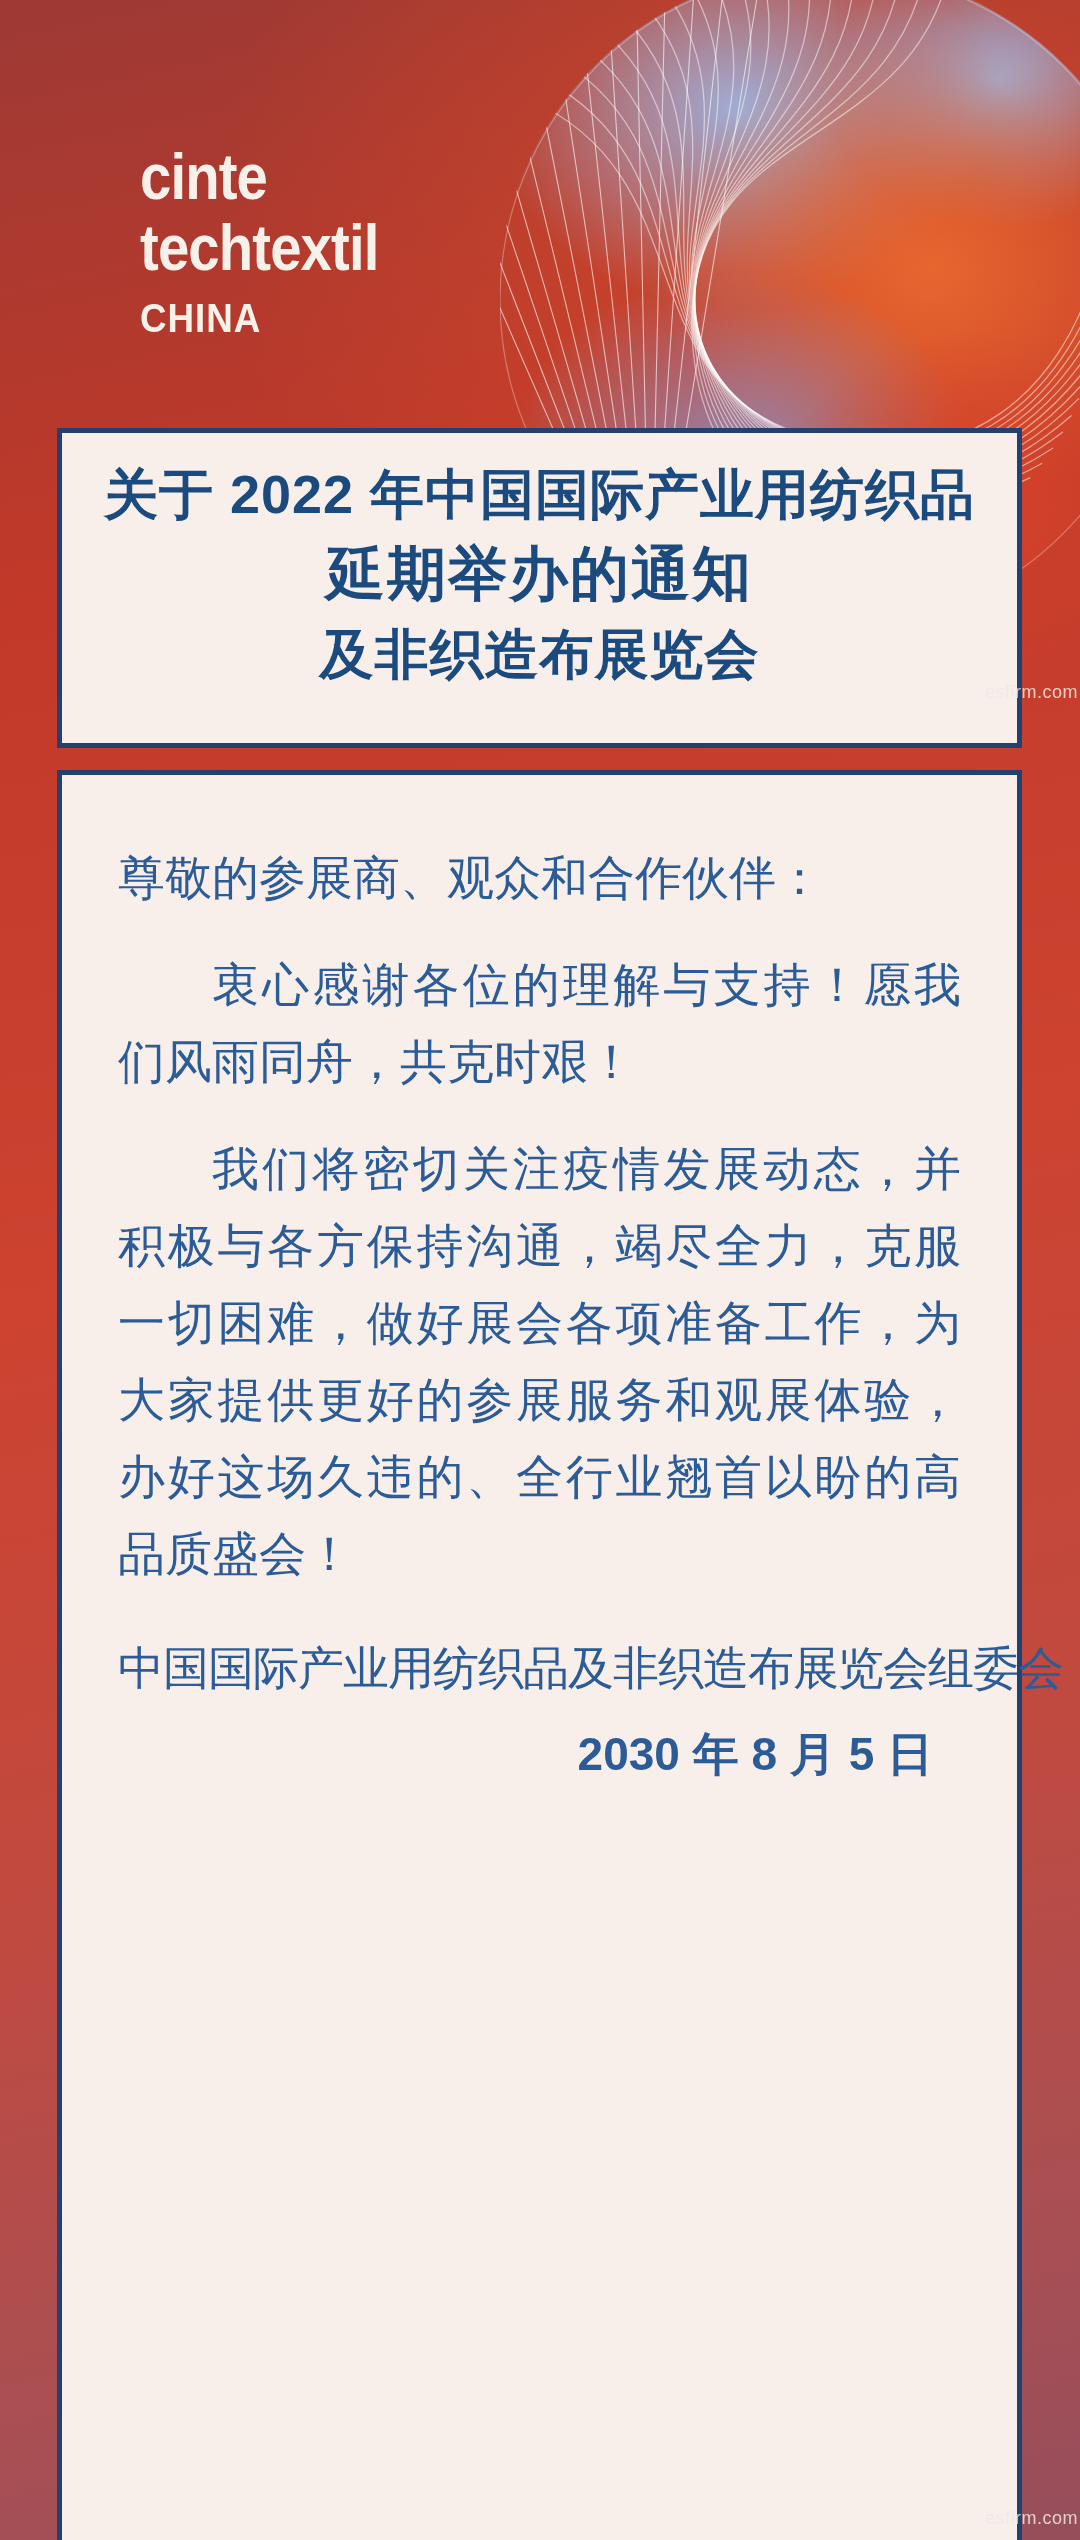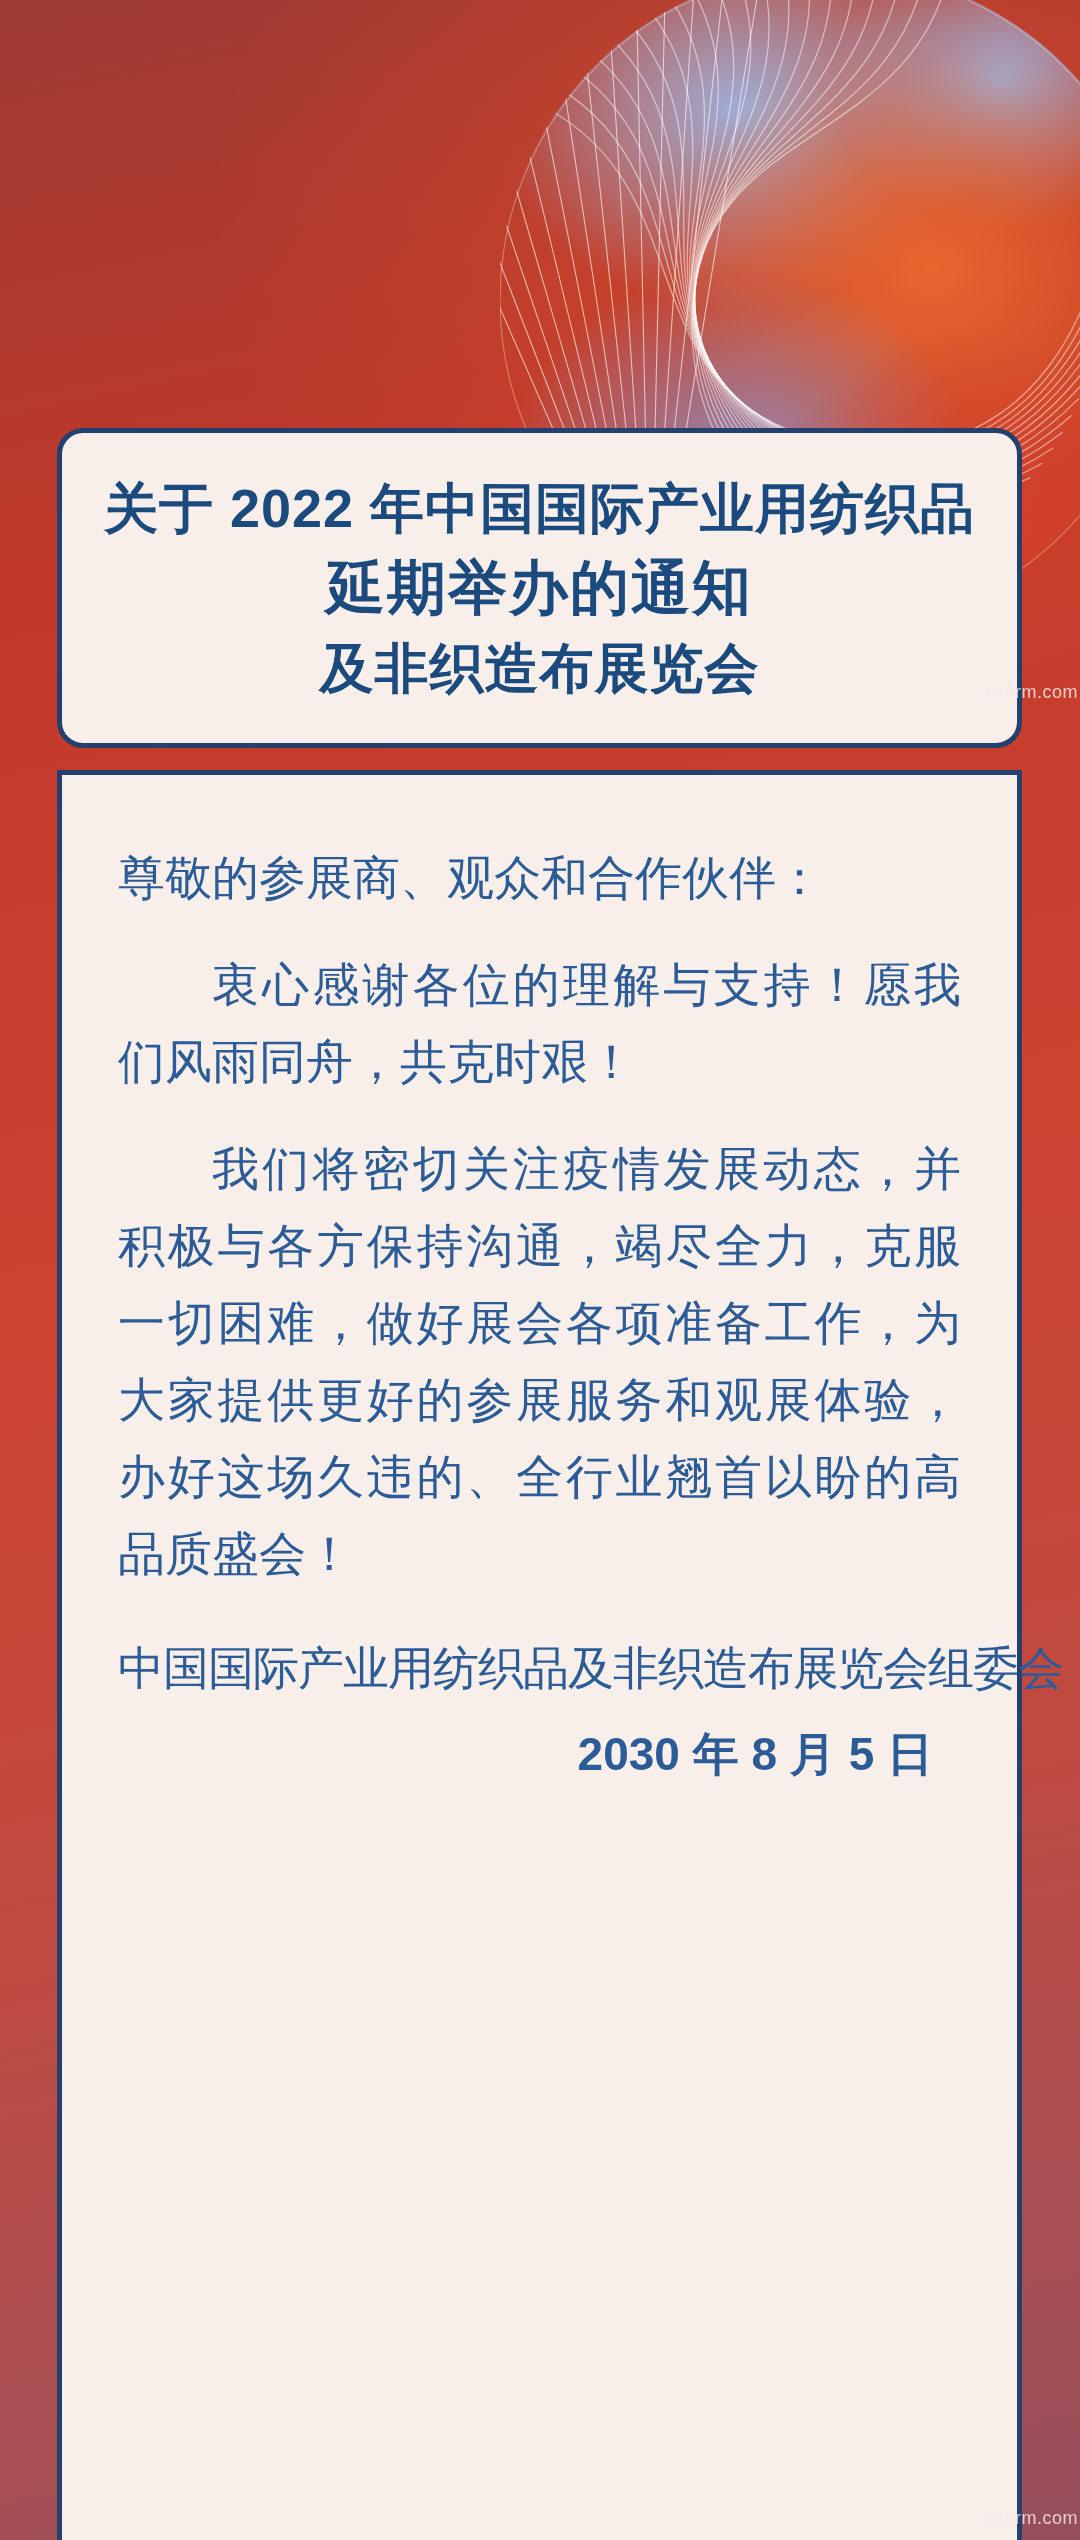--- a/index.html
+++ b/index.html
@@ -28,21 +28,21 @@
   }
   .logo-sub{
     font-size:40px;line-height:40px;font-weight:600;letter-spacing:1px;margin-top:14px;
     transform:scaleX(.92);transform-origin:left top;
   }
   
   .panel{
     position:absolute;left:57px;width:965px;box-sizing:border-box;
     background:#f8efeb;border:5px solid #24406e;
   }
-  .title-box{top:428px;height:320px;text-align:center;padding-top:38px;color:#1b4b7e;border-radius:26px;}
+  .title-box{top:428px;height:320px;text-align:center;padding-top:24px;color:#1b4b7e;}
   .title-line{font-size:54px;line-height:74px;font-weight:800;letter-spacing:1px;}
   .title-line.big{font-size:59px;line-height:86px;font-weight:900;letter-spacing:2px;}
   .body-box{top:770px;height:2124px;padding:64px 56px 0 56px;color:#2b5c97;}
   .salutation{font-size:47px;line-height:77px;margin:0 0 30px 0;}
   .para{
     font-size:47px;line-height:77px;margin:0 0 30px 0;
     text-indent:2em;text-align:justify;
   }
   .para b{font-weight:800;color:#1d5492;}
   .signature{
@@ -131,20 +131,25 @@
         <use href="#swB" transform="rotate(7.5 150 690)"></use>
         <use href="#swB" transform="rotate(10 150 690)"></use>
         <use href="#swB" transform="rotate(12.5 150 690)"></use>
         <use href="#swB" transform="rotate(15 150 690)"></use>
         <use href="#swB" transform="rotate(18 150 690)"></use>
       </g>
       <circle cx="330" cy="340" r="330" stroke="rgba(255,255,255,.3)" stroke-width="1.2" fill="none"></circle>
     </g>
   </svg>
 
+  <div class="logo">
+    <div class="logo-main">cinte</div>
+    <div class="logo-main">techtextil</div>
+    <div class="logo-sub">CHINA</div>
+  </div>
 
   <div class="panel title-box">
     <div class="title-line">关于 2022 年中国国际产业用纺织品</div>
     <div class="title-line big">延期举办的通知</div>
     <div class="title-line">及非织造布展览会</div>
   </div>
 
   <div class="panel body-box">
     <p class="salutation">尊敬的参展商、观众和合作伙伴：</p>
     <p class="para"><span>衷心感谢各位的理解与支持！愿我们风雨同舟，共克时艰！</span></p>

